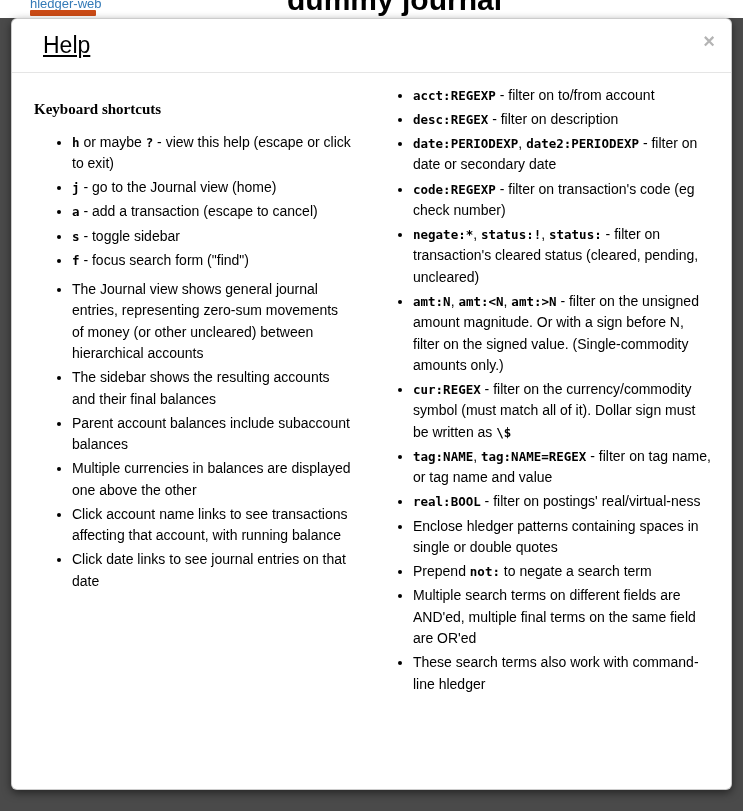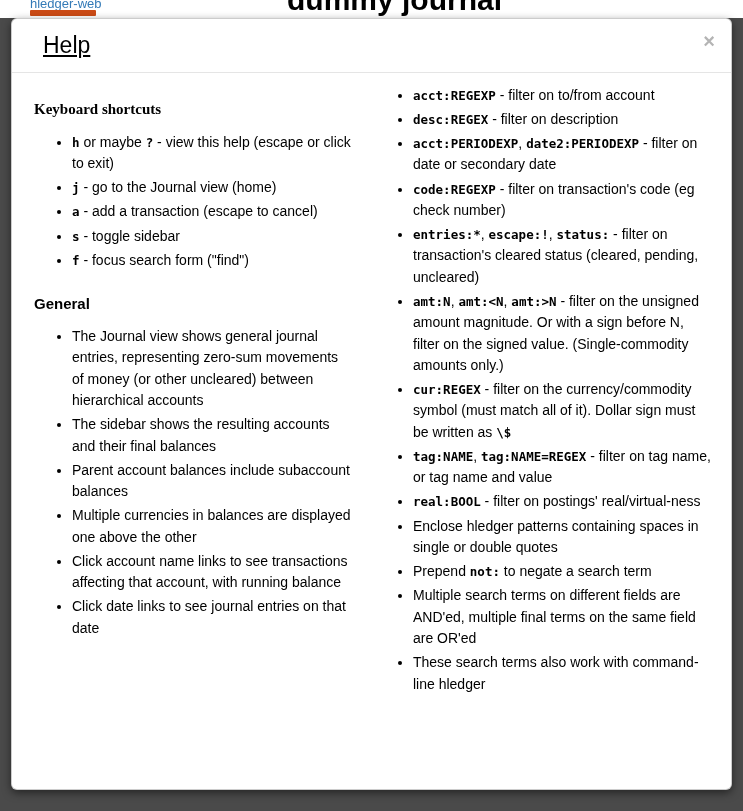--- a/index.html
+++ b/index.html
@@ -155,37 +155,36 @@
     <div class="modal-body">
       <div class="help-col help-col-left">
           <h3 class="section-heading">Keyboard shortcuts</h3>
           <ul class="help-list">
             <li><code>h</code> or maybe <code>?</code> - view this help (escape or click to exit)</li>
             <li><code>j</code> - go to the Journal view (home)</li>
             <li><code>a</code> - add a transaction (escape to cancel)</li>
             <li><code>s</code> - toggle sidebar</li>
             <li><code>f</code> - focus search form ("find")</li>
           </ul>
-          <h3 class="section-heading">General</h3>
           <ul class="help-list">
             <li>The Journal view shows general journal entries, representing zero-sum movements of money (or other uncleared) between hierarchical accounts</li>
             <li>The sidebar shows the resulting accounts and their final balances</li>
             <li>Parent account balances include subaccount balances</li>
             <li>Multiple currencies in balances are displayed one above the other</li>
             <li>Click account name links to see transactions affecting that account, with running balance</li>
             <li>Click date links to see journal entries on that date</li>
           </ul>
         </div>
       <div class="help-col help-col-right">
           <ul class="help-list">
             <li><code>acct:REGEXP</code> - filter on to/from account</li>
             <li><code>desc:REGEX</code> - filter on description</li>
-            <li><code>acct:PERIODEXP</code>, <code>date2:PERIODEXP</code> - filter on date or secondary date</li>
+            <li><code>date:PERIODEXP</code>, <code>date2:PERIODEXP</code> - filter on date or secondary date</li>
             <li><code>code:REGEXP</code> - filter on transaction's code (eg check number)</li>
-            <li><code>entries:*</code>, <code>escape:!</code>, <code>status:</code> - filter on transaction's cleared status (cleared, pending, uncleared)</li>
+            <li><code>negate:*</code>, <code>status:!</code>, <code>status:</code> - filter on transaction's cleared status (cleared, pending, uncleared)</li>
             <li><code>amt:N</code>, <code>amt:&lt;N</code>, <code>amt:&gt;N</code> - filter on the unsigned amount magnitude. Or with a sign before N, filter on the signed value. (Single-commodity amounts only.)</li>
             <li><code>cur:REGEX</code> - filter on the currency/commodity symbol (must match all of it). Dollar sign must be written as <code>\$</code></li>
             <li><code>tag:NAME</code>, <code>tag:NAME=REGEX</code> - filter on tag name, or tag name and value</li>
             <li><code>real:BOOL</code> - filter on postings' real/virtual-ness</li>
             <li>Enclose hledger patterns containing spaces in single or double quotes</li>
             <li>Prepend <code>not:</code> to negate a search term</li>
             <li>Multiple search terms on different fields are AND'ed, multiple final terms on the same field are OR'ed</li>
             <li>These search terms also work with command-line hledger</li>
           </ul>
         </div>

